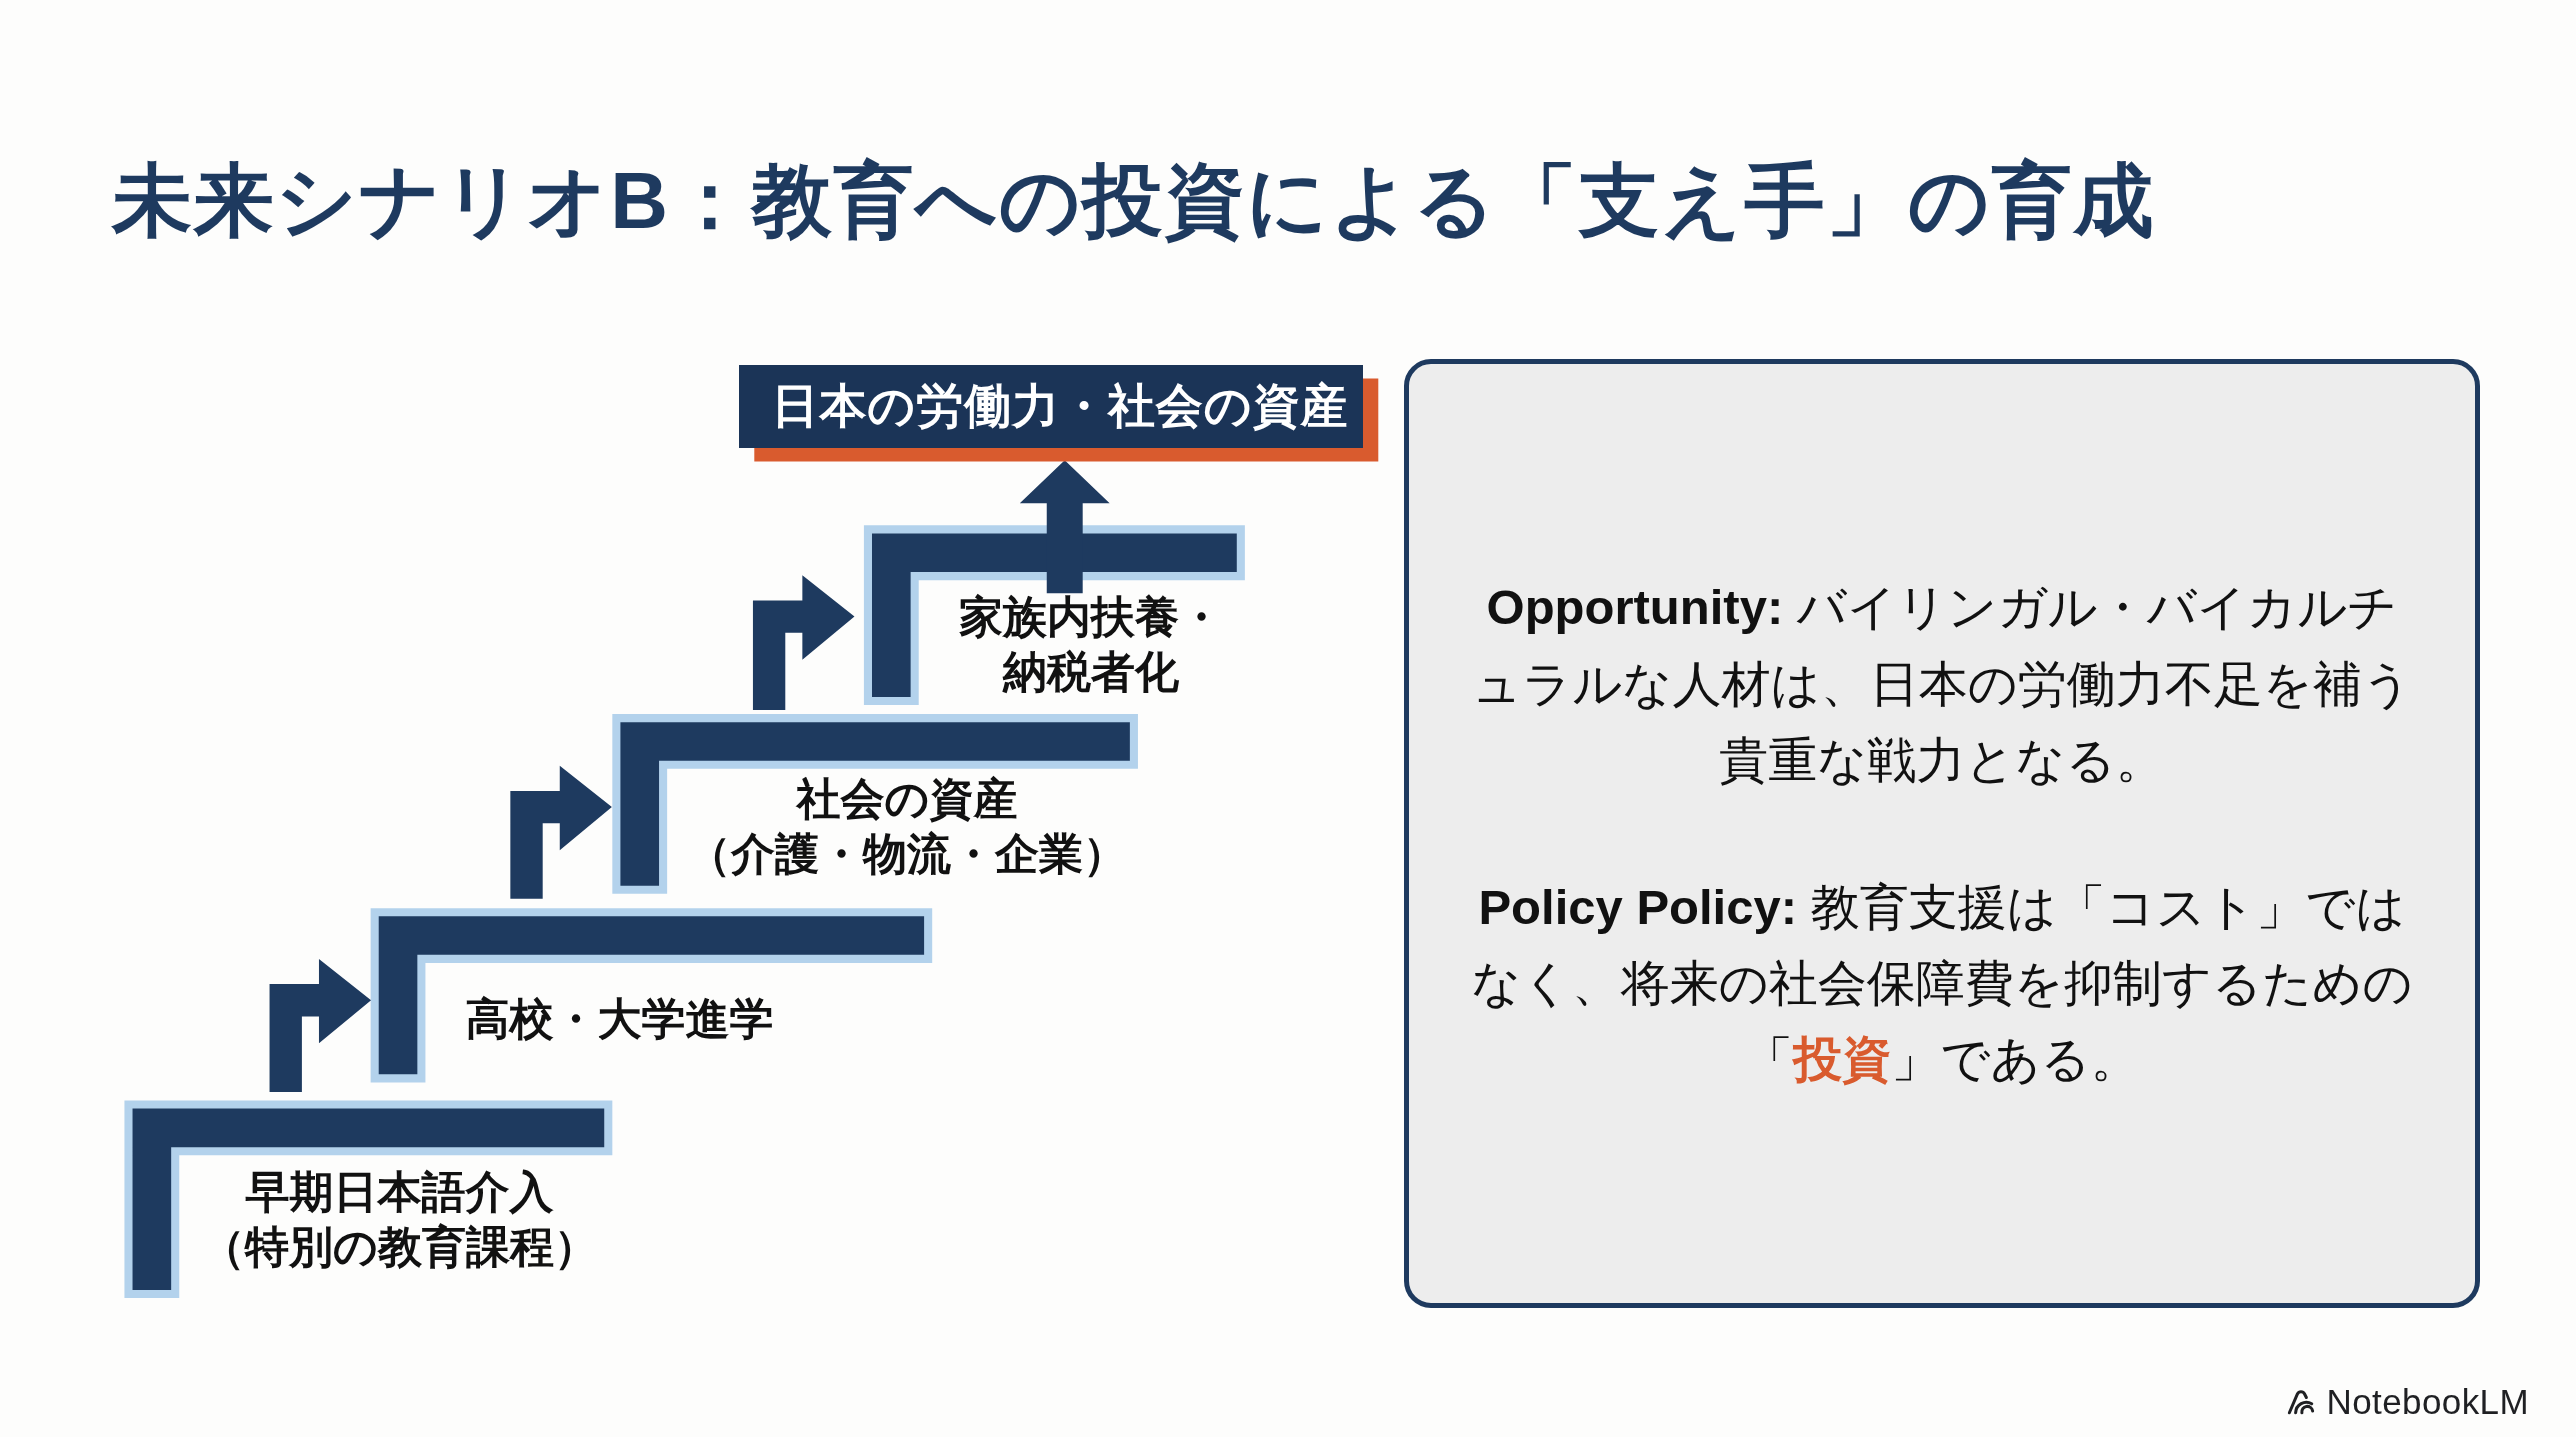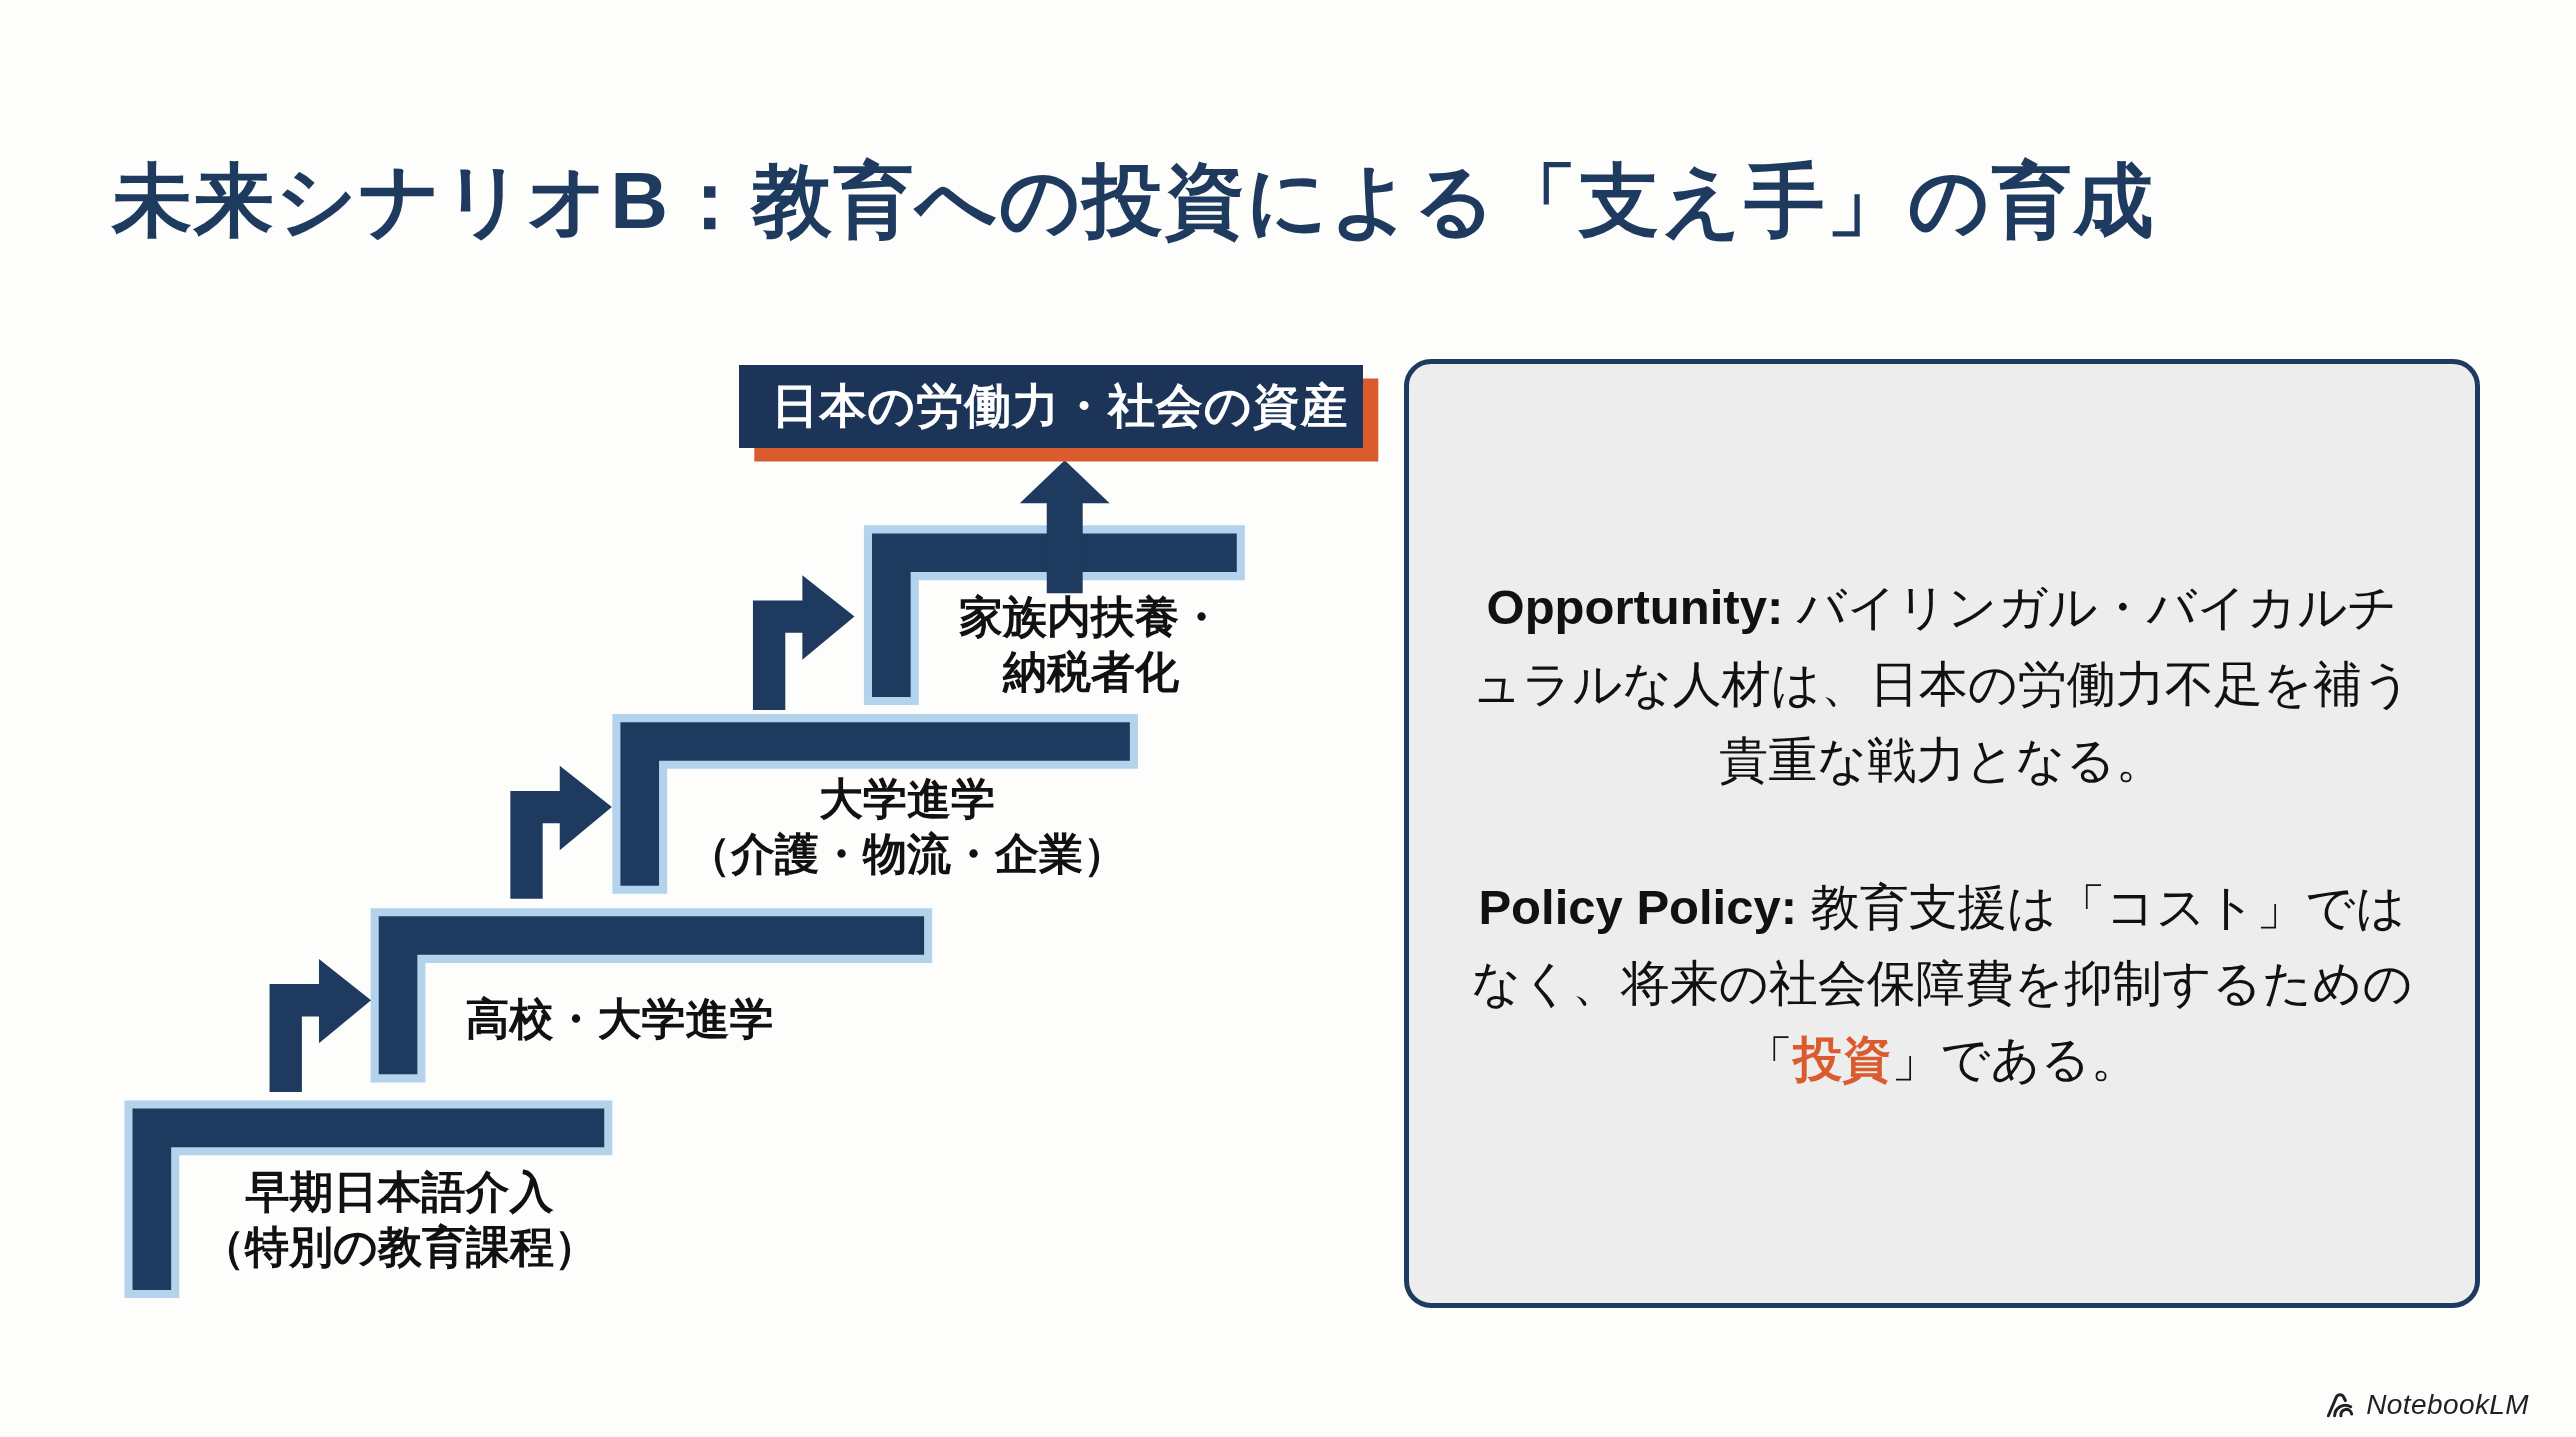--- a/index.html
+++ b/index.html
@@ -105,24 +105,23 @@
   .panel .hl{color:var(--orange);font-weight:700;text-align:center;}
 
   
   .brand{
     position:absolute;
     right:47px;bottom:16px;
     display:flex;align-items:center;gap:9px;
     color:#1f2023;
   }
   .brand .brand-text{
-    font-size:28px;
+    font-size:35px;
     font-weight:500;
     letter-spacing:0.4px;
-    font-style:italic;
   }
   .brand svg{display:block;}
   .brand .mark{stroke:#1f2023;stroke-width:3.4;fill:none;stroke-linecap:round;}
 </style>
 </head>
 <body>
 
 <div class="slide">
 
   <h1 class="title">未来シナリオB：教育への投資による「支え手」の育成</h1>
@@ -141,21 +140,21 @@
     <path class="arrow-shape" d="M1165,660 L1165,560 L1135,560 L1185,512 L1235,560 L1205,560 L1205,660 Z"></path>
   </svg>
 
   <div class="goal-box">
     <span>日本の労働力・社会の資産</span>
   </div>
 
   <div class="step-label s1">早期日本語介入
 （特別の教育課程）</div>
   <div class="step-label s2">高校・大学進学</div>
-  <div class="step-label s3">大学進学
+  <div class="step-label s3">社会の資産
 （介護・物流・企業）</div>
   <div class="step-label s4">家族内扶養・
 納税者化</div>
 
   <div class="panel">
     <p><span class="lbl">Opportunity:</span><span> バイリンガル・バイカルチュラルな人材は、日本の労働力不足を補う貴重な戦力となる。</span></p>
     <p><span class="lbl">Policy Policy:</span><span> 教育支援は「コスト」ではなく、将来の社会保障費を抑制するための「</span><span class="hl">投資</span><span>」である。</span></p>
   </div>
 
   <div class="brand">

